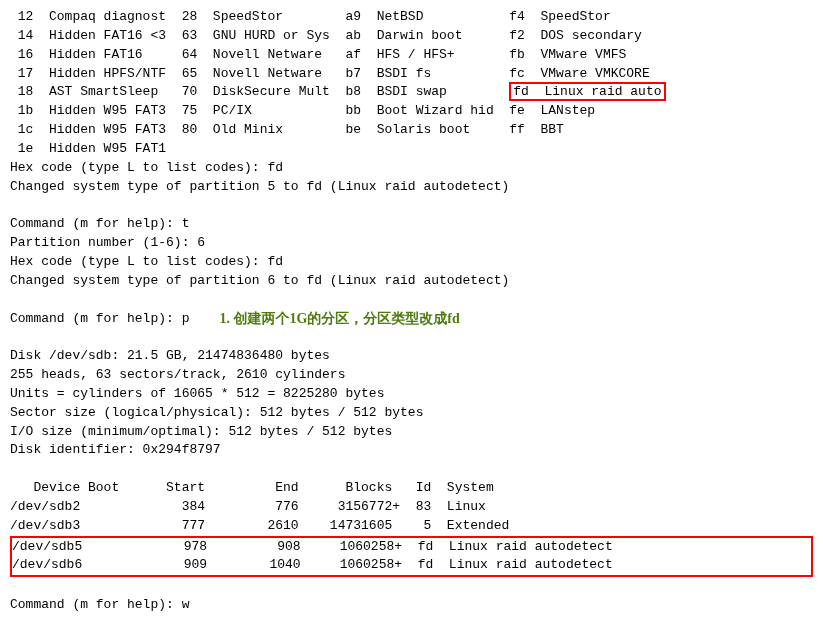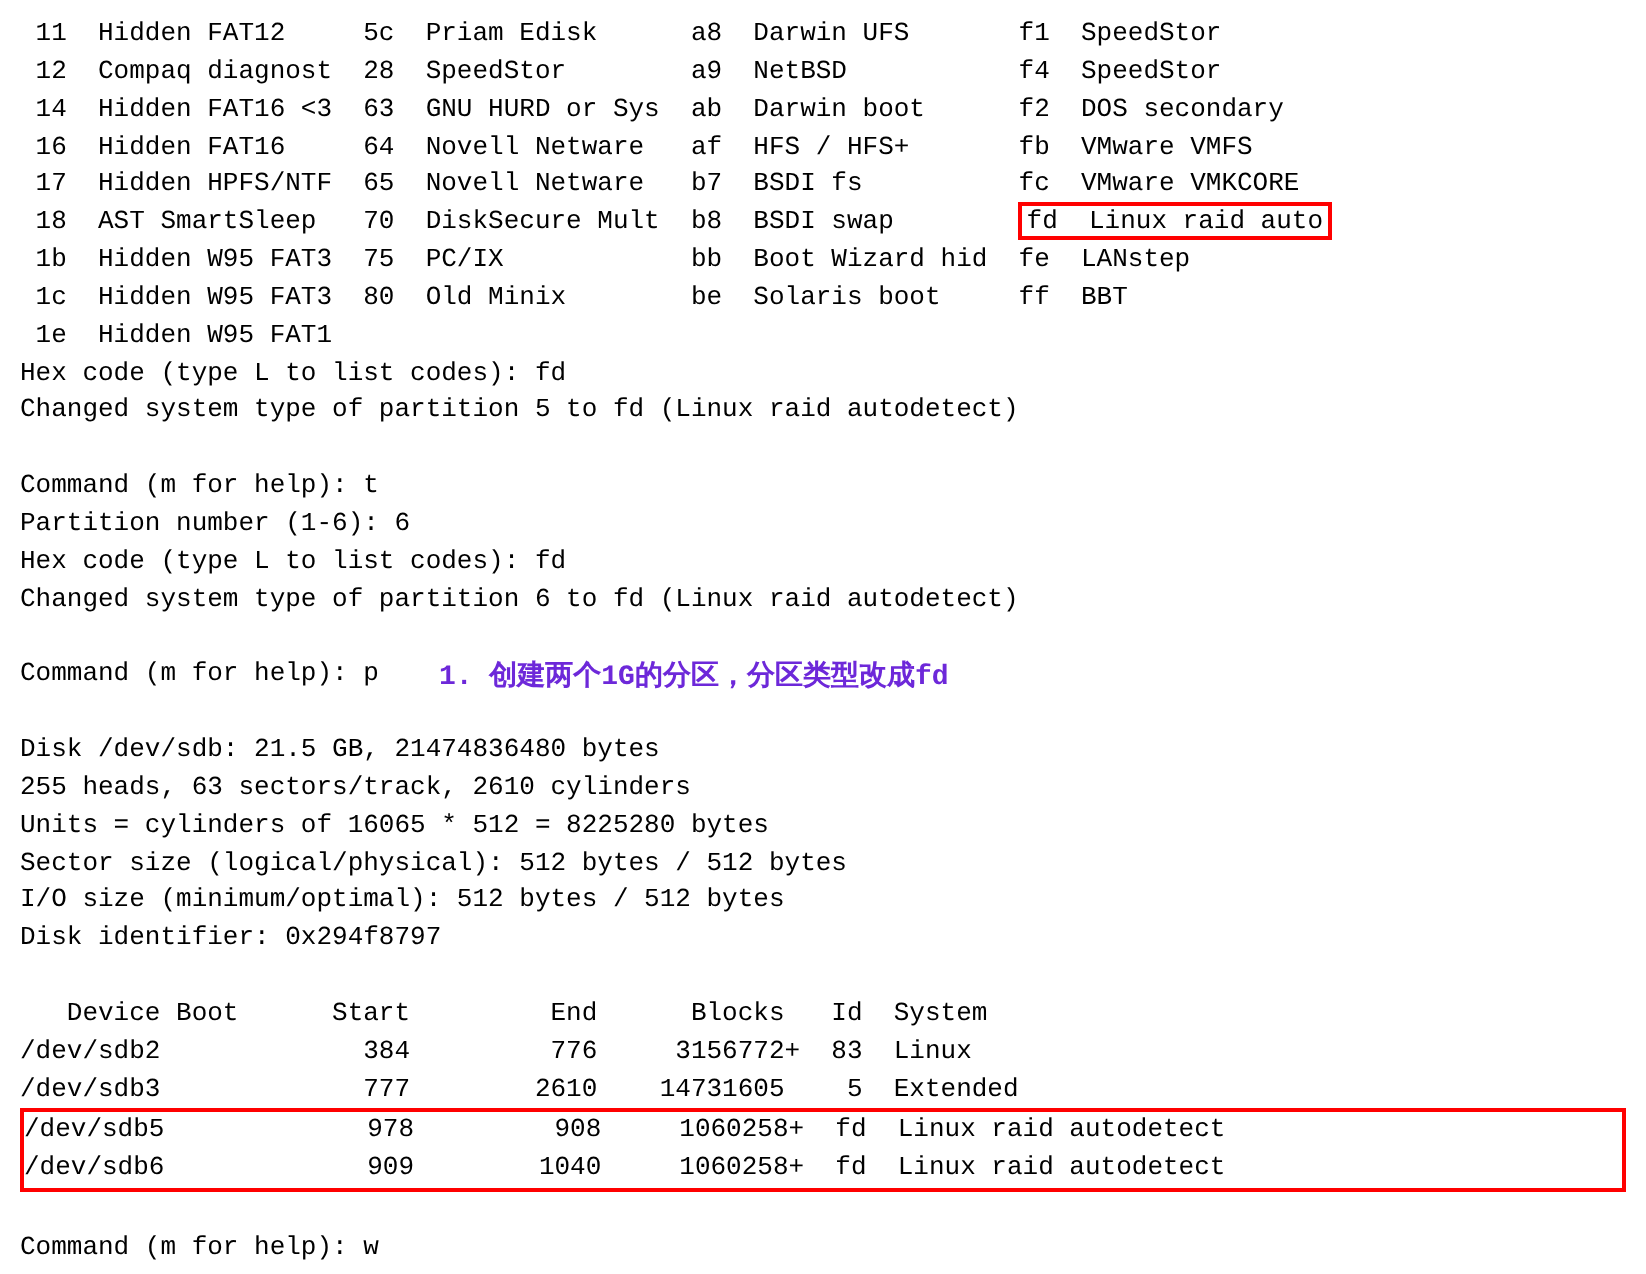--- a/index.html
+++ b/index.html
@@ -16,33 +16,32 @@
     .terminal {
       width: 100%;
     }
 
     .line {
       line-height: 1.45;
       white-space: pre;
     }
 
     .annotation {
-      color: #6d28d9;
-      font-family: Liberation Mono, monospace;
+      color: #4d7c0f;
+      font-family: Liberation Serif, serif;
       font-size: 14px;
       font-weight: bold;
     }
   </style>
 </head>
 <body>
 
 <div class="terminal">
 
   <div>
-    <div class="line"> 11  Hidden FAT12     5c  Priam Edisk      a8  Darwin UFS       f1  SpeedStor</div>
     <div class="line"> 12  Compaq diagnost  28  SpeedStor        a9  NetBSD           f4  SpeedStor</div>
     <div class="line"> 14  Hidden FAT16 &lt;3  63  GNU HURD or Sys  ab  Darwin boot      f2  DOS secondary</div>
     <div class="line"> 16  Hidden FAT16     64  Novell Netware   af  HFS / HFS+       fb  VMware VMFS</div>
     <div class="line"> 17  Hidden HPFS/NTF  65  Novell Netware   b7  BSDI fs          fc  VMware VMKCORE</div>
     <div class="line"> 18  AST SmartSleep   70  DiskSecure Mult  b8  BSDI swap        <span style="border: 2px solid #ff0000; padding: 0 2px; margin-top: 45px;">fd  Linux raid auto</span></div>
     <div class="line"> 1b  Hidden W95 FAT3  75  PC/IX            bb  Boot Wizard hid  fe  LANstep</div>
     <div class="line"> 1c  Hidden W95 FAT3  80  Old Minix        be  Solaris boot     ff  BBT</div>
     <div class="line"> 1e  Hidden W95 FAT1</div>
   </div>
 

